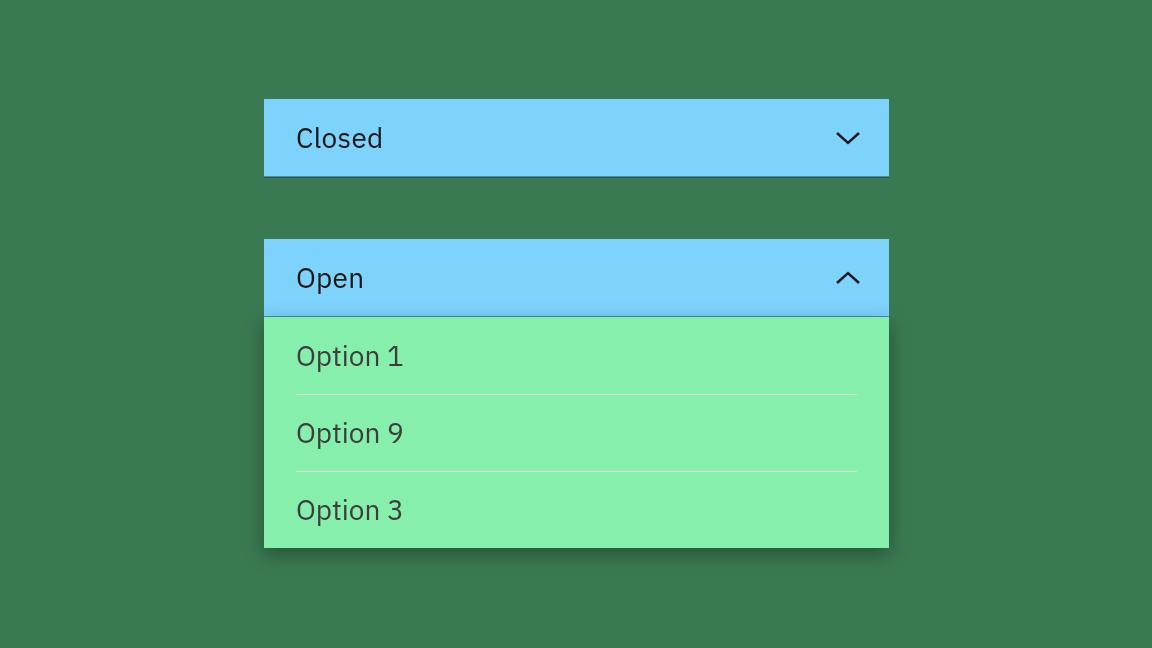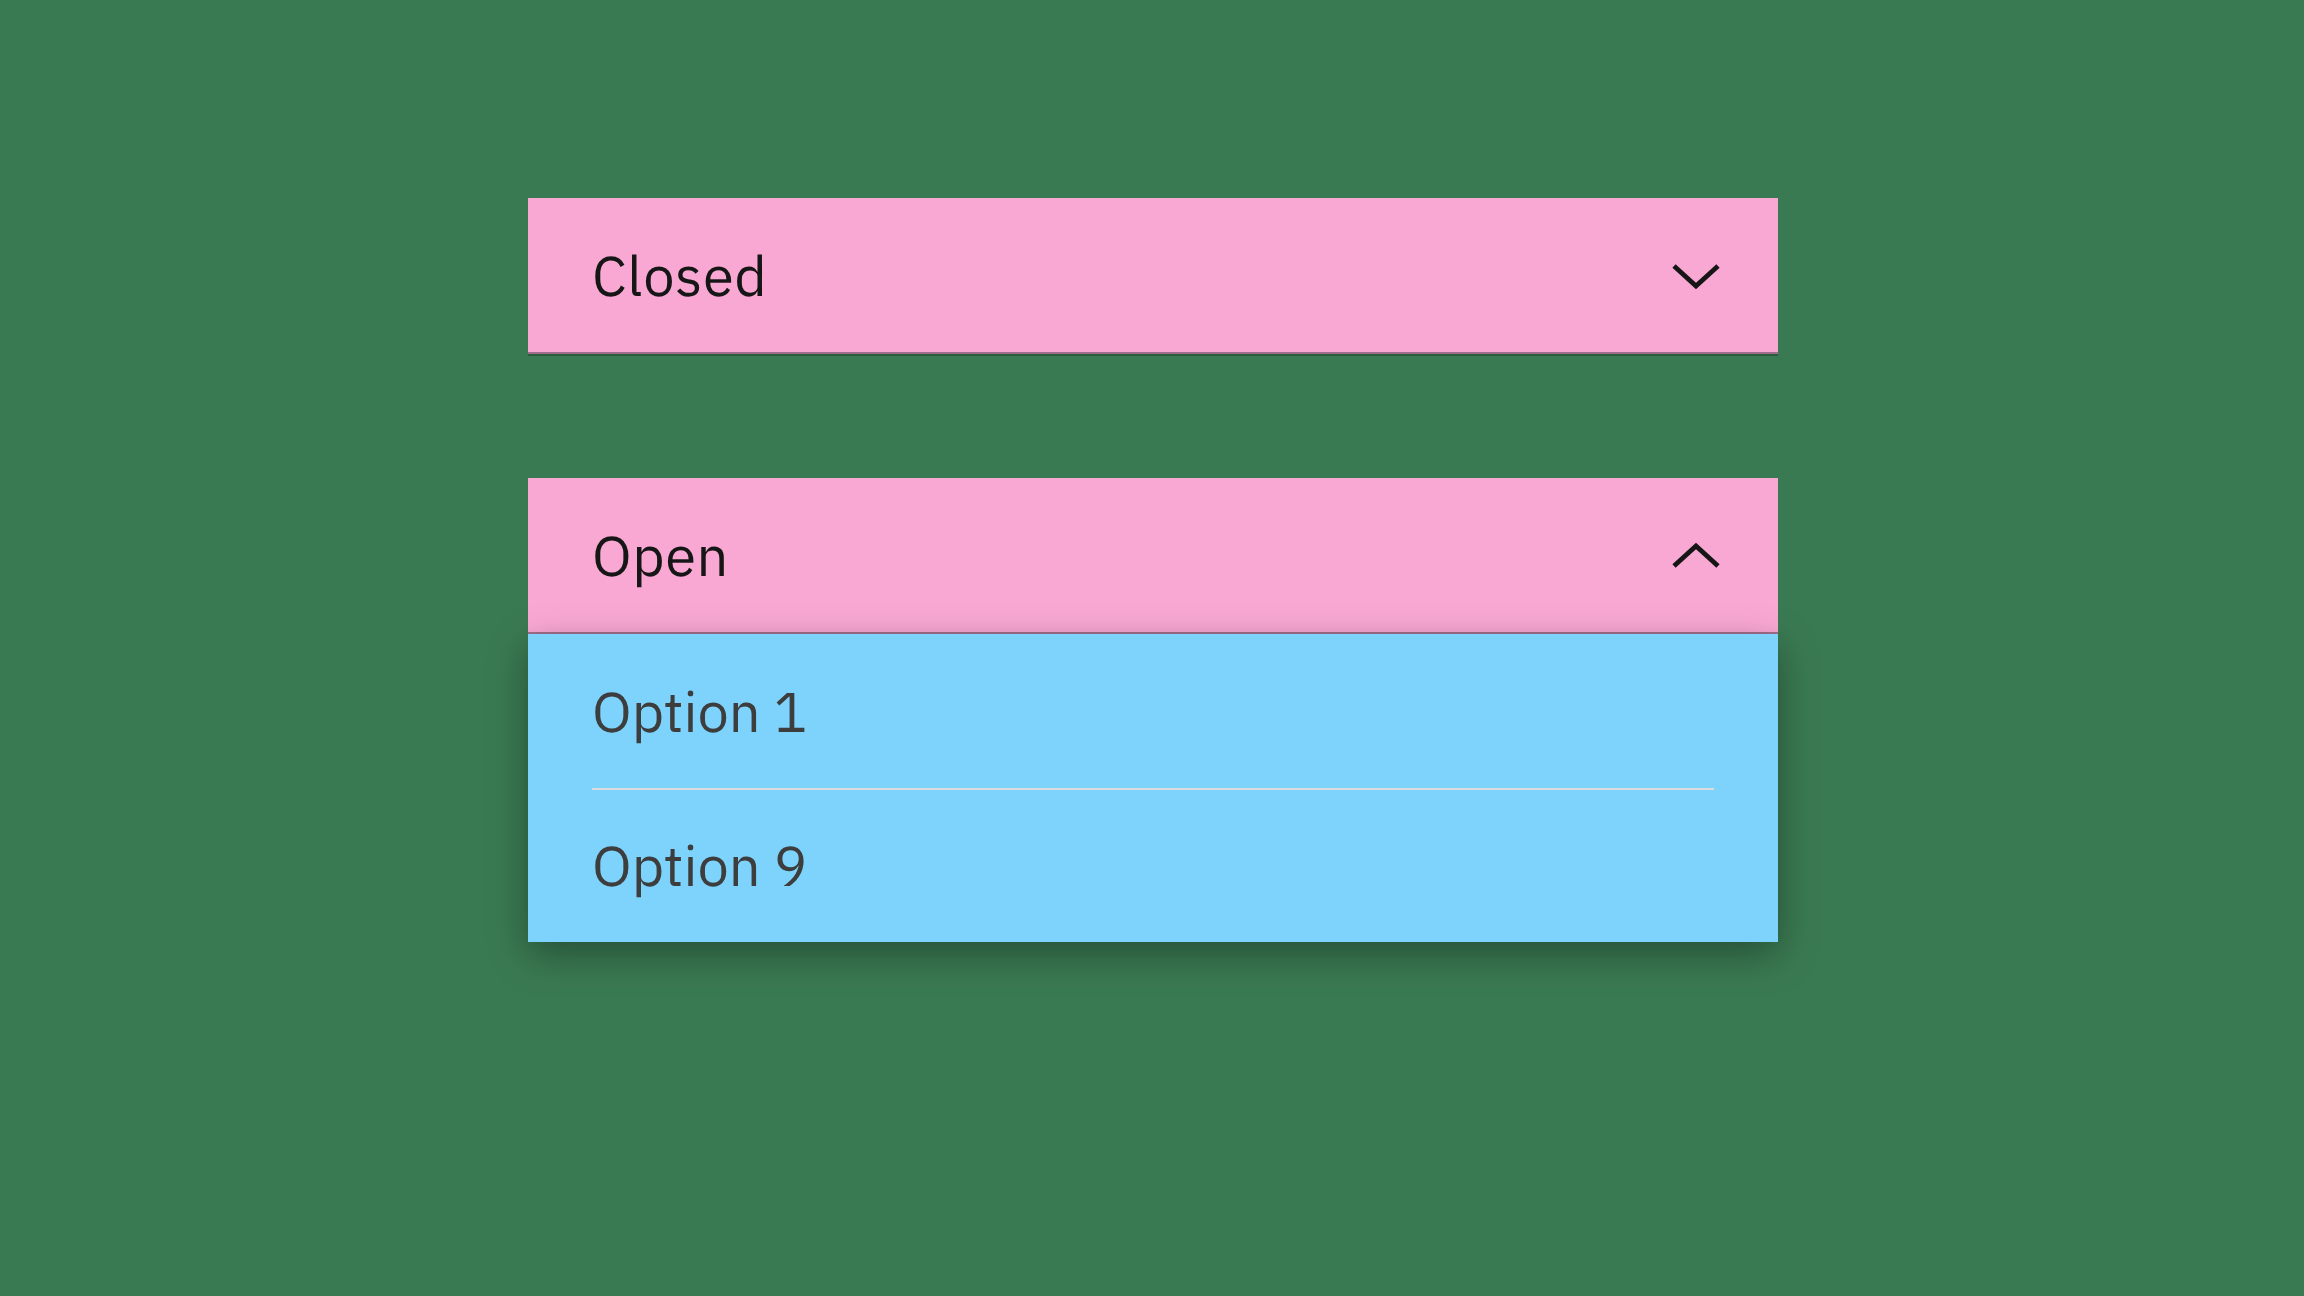--- a/index.html
+++ b/index.html
@@ -13,21 +13,21 @@
     }
     .dropdown {
       position: absolute;
       left: 264px;
       width: 625px;
     }
     .dropdown-closed { top: 99px; }
     .dropdown-open { top: 239px; }
     .dropdown-field {
       height: 78px;
-      background: #f9a8d4;
+      background: #7dd3fc;
       display: flex;
       align-items: center;
       justify-content: space-between;
       padding: 0 28px 0 32px;
       cursor: pointer;
       border-bottom: 1px solid rgba(0,0,0,0.35);
     }
     .dropdown-closed .dropdown-field {
       box-shadow: 0 1px 0 rgba(0,0,0,0.25);
     }
@@ -37,21 +37,21 @@
       font-weight: 400;
       letter-spacing: 0.01em;
     }
     .chevron {
       display: inline-flex;
       align-items: center;
       justify-content: center;
     }
     .chevron svg { display: block; }
     .dropdown-menu {
-      background: #7dd3fc;
+      background: #86efac;
       box-shadow: 0 6px 18px rgba(0,0,0,0.35);
     }
     .dropdown-option {
       height: 77px;
       display: flex;
       align-items: center;
       padding: 0 32px;
       font-size: 28px;
       color: #3d3d3d;
       cursor: pointer;
@@ -90,14 +90,17 @@
       </svg>
     </span>
   </div>
   <div class="dropdown-menu">
     <div class="dropdown-option">
       <span>Option 1</span>
     </div>
     <div class="dropdown-option">
       <span>Option 9</span>
     </div>
+    <div class="dropdown-option">
+      <span>Option 3</span>
+    </div>
   </div>
 </div>
 
 </body></html>

